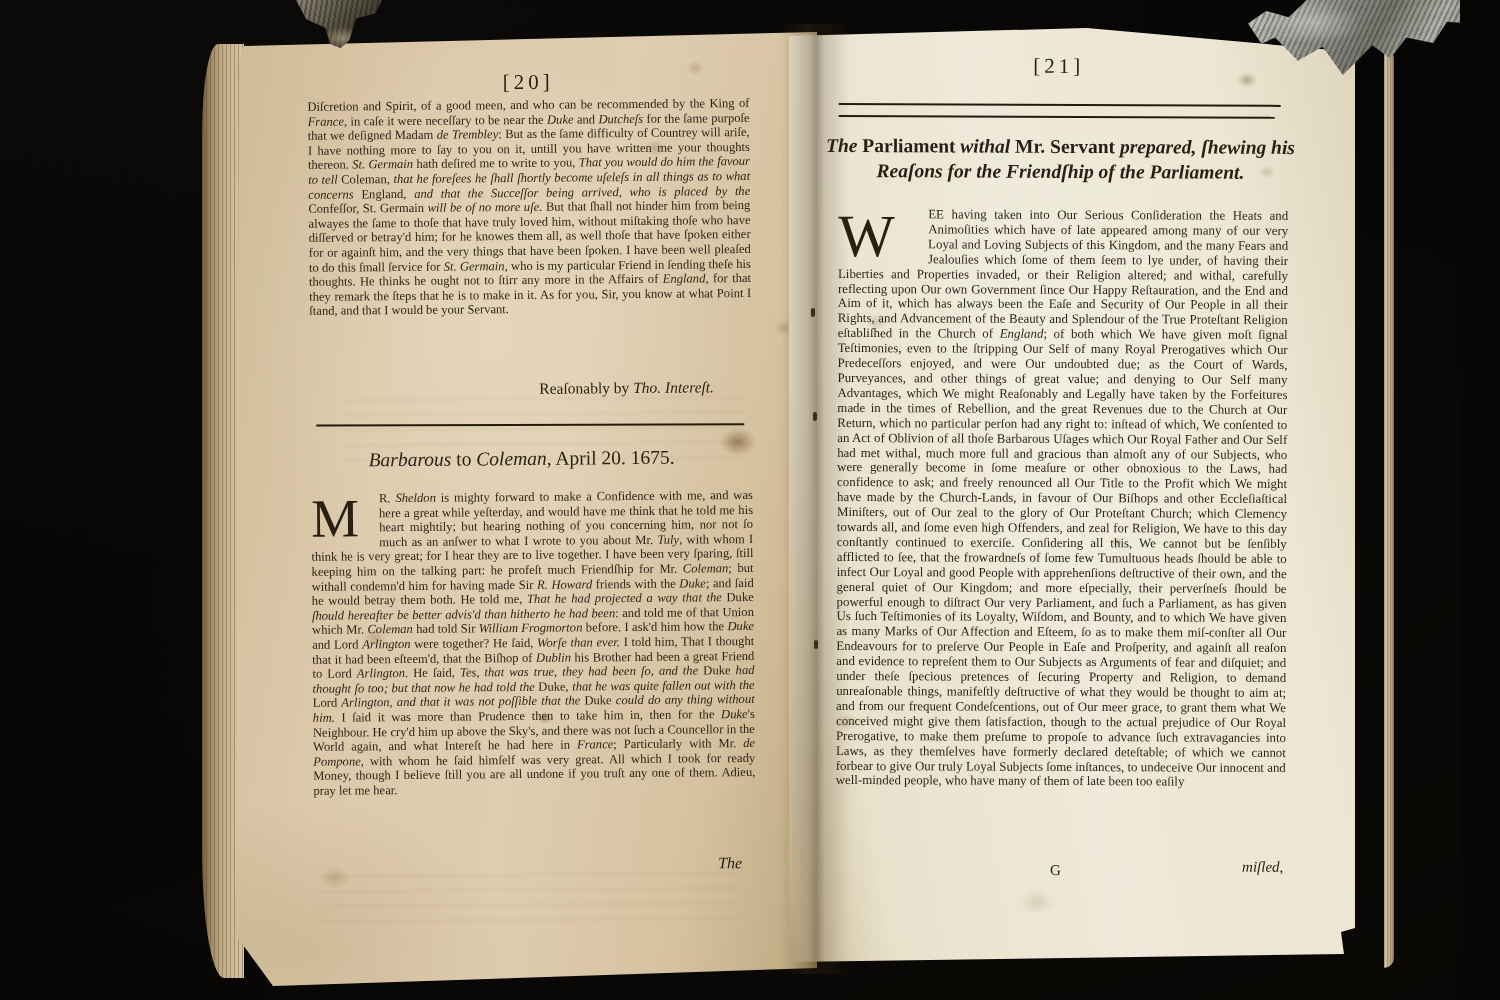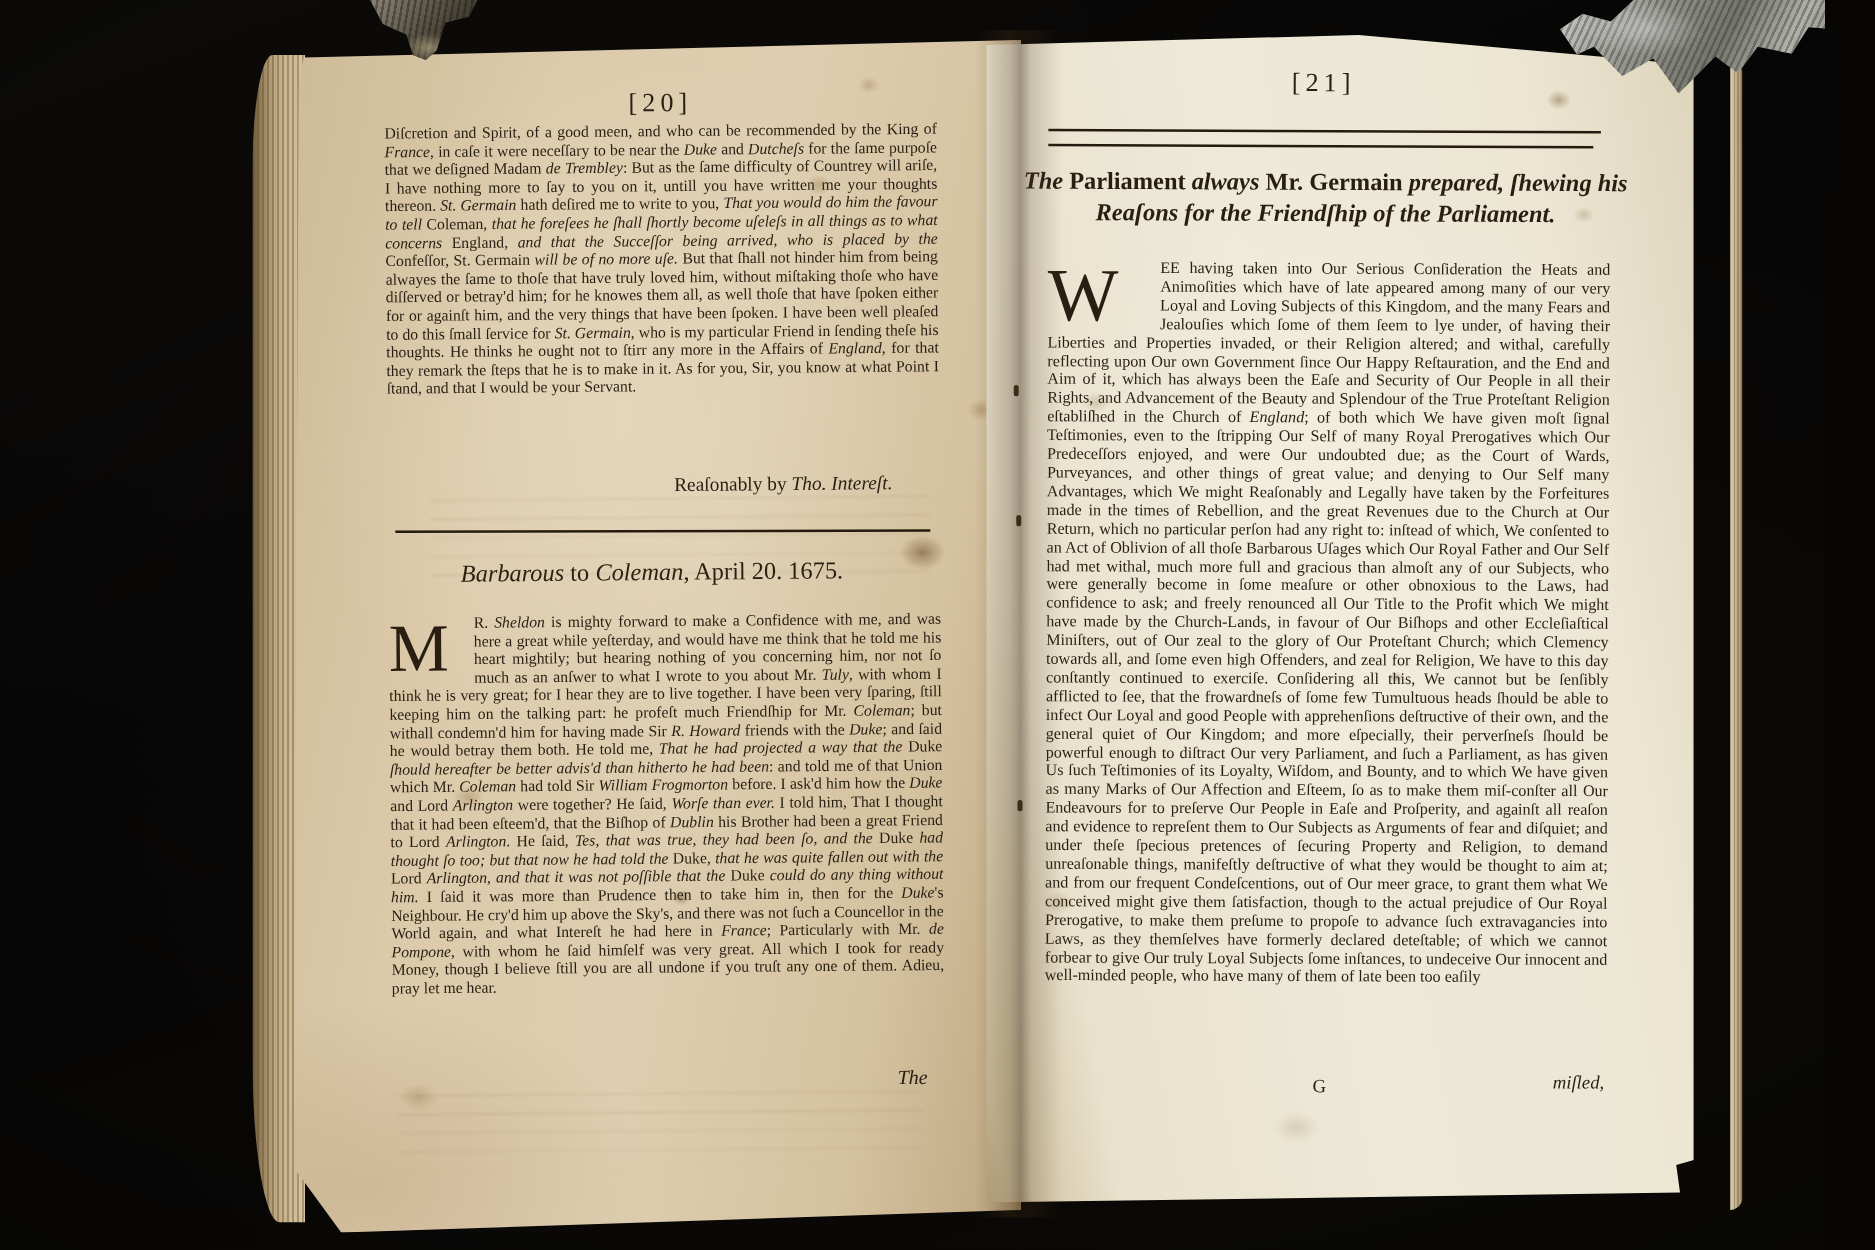--- a/index.html
+++ b/index.html
@@ -122,21 +122,21 @@
     </div>
   </div>
 
   <div class="page page-right">
     <div class="col-rot-r" style="position:absolute;inset:0;">
       <div class="pageno" style="left:48px;top:32px;width:444px;">[21]</div>
 
       <div class="rule" style="left:50px;top:82px;width:442px;"></div>
       <div class="rule2" style="left:50px;top:94px;width:436px;"></div>
 
-      <h2 class="decl-head" style="left:22px;top:112px;width:500px;"><span class="it">The</span><span> Parliament </span><span class="it">always</span><span> Mr. Germain </span><span class="it">prepared, ſhewing his Reaſons for the Friendſhip of the Parliament.</span></h2>
+      <h2 class="decl-head" style="left:22px;top:112px;width:500px;"><span class="it">The</span><span> Parliament </span><span class="it">withal</span><span> Mr. Servant </span><span class="it">prepared, ſhewing his Reaſons for the Friendſhip of the Parliament.</span></h2>
 
       <p class="body-text" style="left:50px;top:186px;width:450px;">
         <span class="dropcap dropcap-w">W</span><span><span>EE having taken into Our Serious Conſideration the Heats and Animoſities which have of late appeared among many of our very Loyal and Loving Subjects of this Kingdom, and the many Fears and Jealouſies which ſome of them ſeem to lye under, of having their Liberties and Properties invaded, or their Religion altered; and withal, carefully reflecting upon Our own Government ſince Our Happy Reſtauration, and the End and Aim of it, which has always been the Eaſe and Security of Our People in all their Rights, and Advancement of the Beauty and Splendour of the True Proteſtant Religion eſtabliſhed in the Church of </span><span class="it">England</span><span>; of both which We have given moſt ſignal Teſtimonies, even to the ſtripping Our Self of many Royal Prerogatives which Our Predeceſſors enjoyed, and were Our undoubted due; as the Court of Wards, Purveyances, and other things of great value; and denying to Our Self many Advantages, which We might Reaſonably and Legally have taken by the Forfeitures made in the times of Rebellion, and the great Revenues due to the Church at Our Return, which no particular perſon had any right to: inſtead of which, We conſented to an Act of Oblivion of all thoſe Barbarous Uſages which Our Royal Father and Our Self had met withal, much more full and gracious than almoſt any of our Subjects, who were generally become in ſome meaſure or other obnoxious to the Laws, had confidence to ask; and freely renounced all Our Title to the Profit which We might have made by the Church-Lands, in favour of Our Biſhops and other Eccleſiaſtical Miniſters, out of Our zeal to the glory of Our Proteſtant Church; which Clemency towards all, and ſome even high Offenders, and zeal for Religion, We have to this day conſtantly continued to exerciſe.  Conſidering all this, We cannot but be ſenſibly afflicted to ſee, that the frowardneſs of ſome few Tumultuous heads ſhould be able to infect Our Loyal and good People with apprehenſions deſtructive of their own, and the general quiet of Our Kingdom; and more eſpecially, their perverſneſs ſhould be powerful enough to diſtract Our very Parliament, and ſuch a Parliament, as has given Us ſuch Teſtimonies of its Loyalty, Wiſdom, and Bounty, and to which We have given as many Marks of Our Affection and Eſteem, ſo as to make them miſ-conſter all Our Endeavours for to preſerve Our People in Eaſe and Proſperity, and againſt all reaſon and evidence to repreſent them to Our Subjects as Arguments of fear and diſquiet; and under theſe ſpecious pretences of ſecuring Property and Religion, to demand unreaſonable things, manifeſtly deſtructive of what they would be thought to aim at; and from our frequent Condeſcentions, out of Our meer grace, to grant them what We conceived might give them ſatisfaction, though to the actual prejudice of Our Royal Prerogative, to make them preſume to propoſe to advance ſuch extravagancies into Laws, as they themſelves have formerly declared deteſtable; of which we cannot forbear to give Our truly Loyal Subjects ſome inſtances, to undeceive Our innocent and well-minded people, who have many of them of late been too eaſily</span></span>
       </p>
 
       <div class="sig" style="left:48px;top:840px;width:444px;">G</div>
       <div class="catchword" style="left:48px;top:836px;width:450px;font-size:15px;">miſled,</div>
     </div>
   </div>
 

